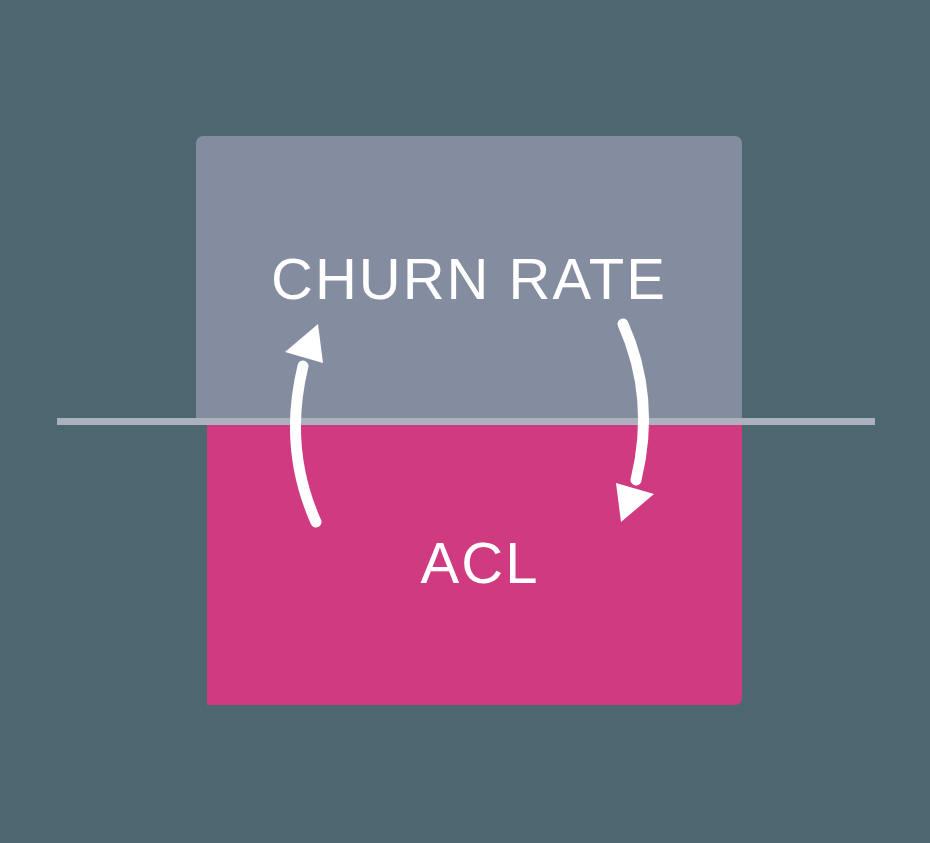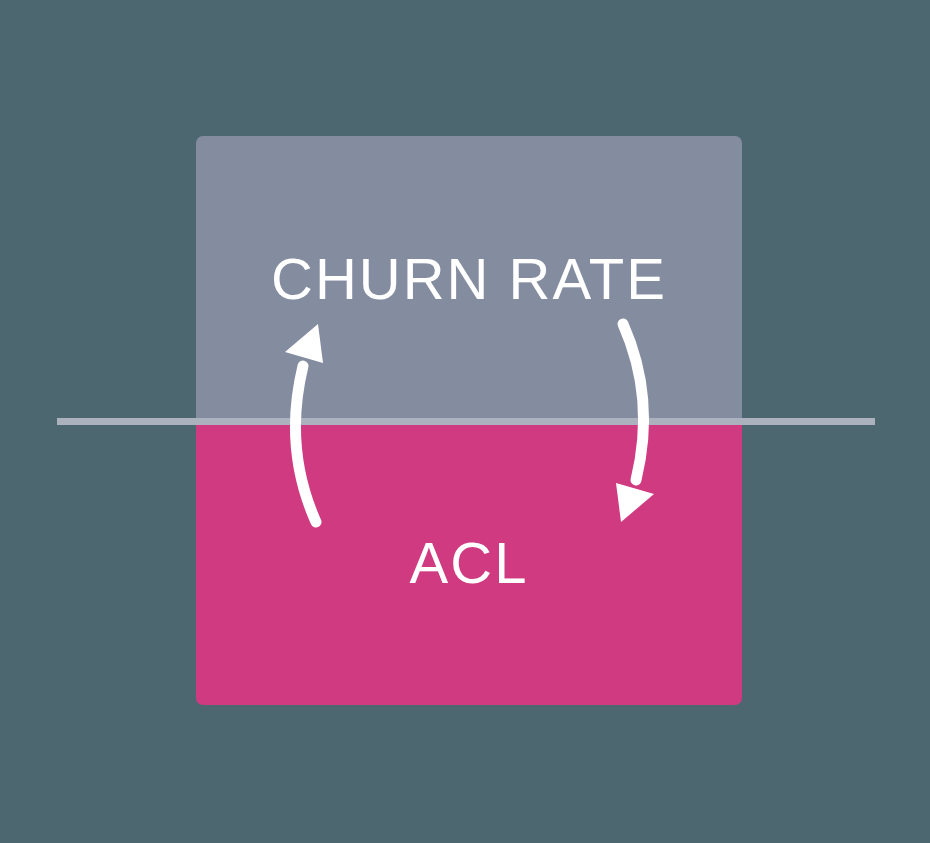--- a/index.html
+++ b/index.html
@@ -45,20 +45,21 @@
     align-items: center;
     justify-content: center;
   }
   .half.top {
     height: 285px;
     background: var(--color-top-half, #848ca0);
   }
   .half.bottom {
     height: 284px;
     background: var(--color-bottom-half, #d03a80);
+    margin-left: 11px;
   }
   .label {
     color: var(--color-label-text, #ffffff);
     font-size: 58px;
     font-weight: 400;
     letter-spacing: 2px;
     line-height: 1;
     white-space: nowrap;
     user-select: none;
   }

